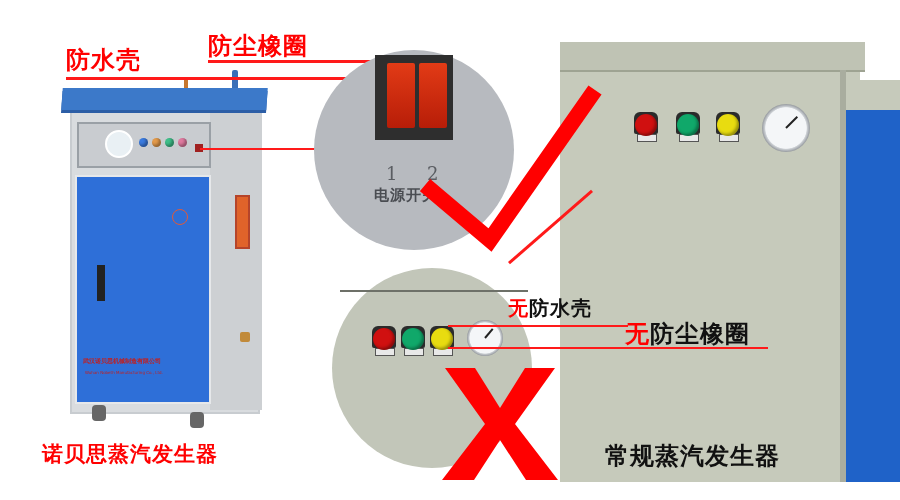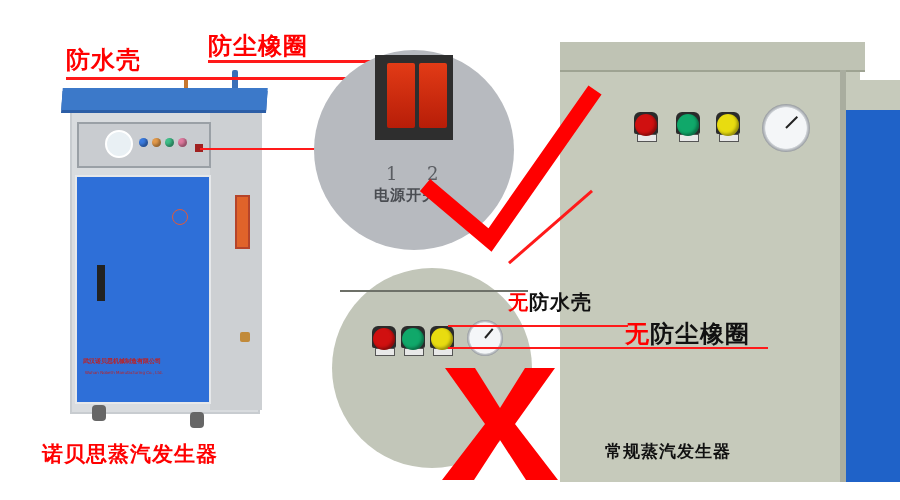--- a/index.html
+++ b/index.html
@@ -126,29 +126,29 @@
     <div class="lamp-base" style="position:relative;">
         <div class="lamp" style="position:absolute;left:1px;top:2px;background:#e8dc10;"></div>
       </div>
     <div class="lamp-label" style="margin-left:3px;"></div>
   </div>
   <div class="abs gauge" style="left:467px;top:320px;width:36px;height:36px;">
     <div class="needle" style="left:18px;top:17px;width:12px;transform:rotate(-50deg);"></div>
   </div>
 
   <div class="abs" style="left:508px;top:262px;width:110px;height:3px;background:#ff1a1a;transform:rotate(-41deg);transform-origin:0 0;"></div>
-  <div class="abs label" style="left:508px;top:289px;font-size:20px;text-align:right;">
+  <div class="abs label" style="left:508px;top:295px;font-size:20px;text-align:right;">
     <span class="red">无</span><span style="color:#111;">防水壳</span>
   </div>
   <div class="abs rline" style="left:448px;top:325px;width:180px;height:2px;"></div>
   <div class="abs label" style="left:625px;top:318px;font-size:24px;">
     <span class="red">无</span><span style="color:#111;">防尘橡圈</span>
   </div>
   <div class="abs rline" style="left:448px;top:347px;width:320px;height:2px;"></div>
 
   <svg class="abs" style="left:440px;top:368px;" width="120" height="112">
     <polygon points="5,0 35,0 60,40 85,0 115,0 75,56 118,112 86,112 60,72 34,112 2,112 45,56" fill="#ff0000"></polygon>
   </svg>
 
   <div class="abs label red" style="left:42px;top:440px;font-size:21px;">诺贝思蒸汽发生器</div>
-  <div class="abs label" style="left:605px;top:440px;font-size:17px;color:#111;">常规蒸汽发生器</div>
+  <div class="abs label" style="left:605px;top:440px;font-size:24px;color:#111;">常规蒸汽发生器</div>
 
 </div>
 
 </body></html>

